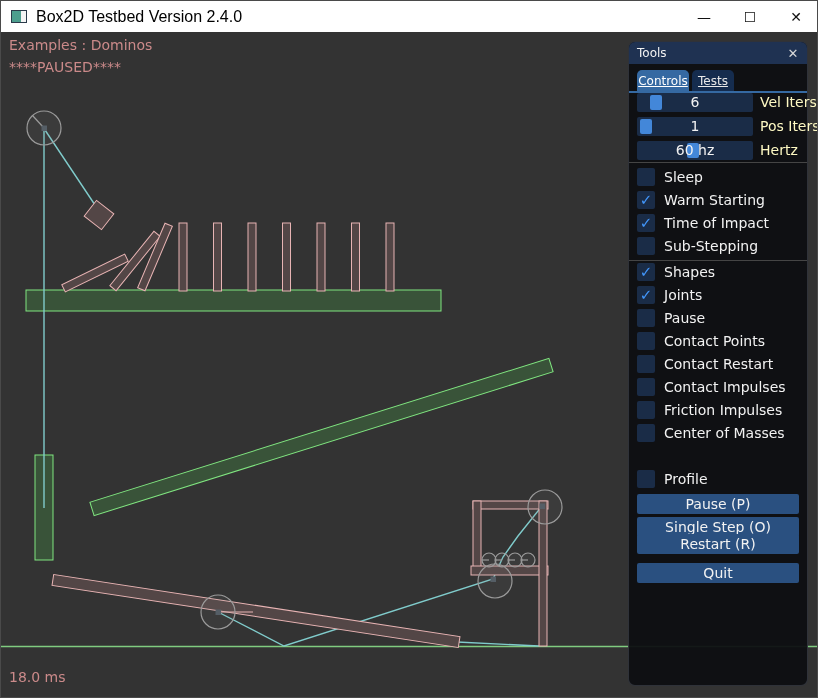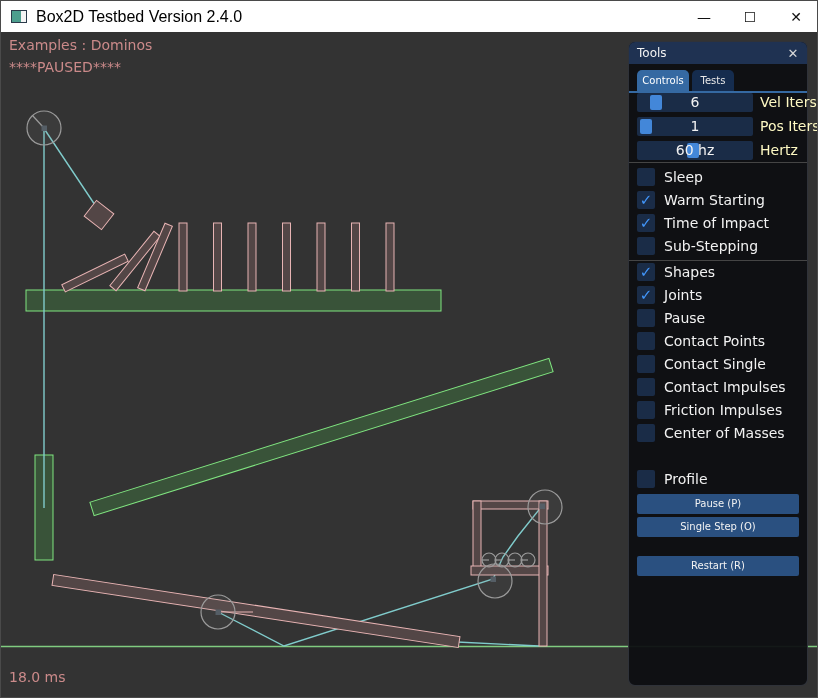--- a/index.html
+++ b/index.html
@@ -35,41 +35,41 @@
     border-radius:7px;z-index:20;box-sizing:border-box;color:#f2f2f2;font-size:14px;
   }
   .panel-title{
     position:absolute;left:0;top:0;right:0;height:22px;background:#1f3252;
     border-radius:6px 6px 0 0;display:flex;align-items:center;
   }
   .panel-title-text{margin-left:8px;font-size:12px;color:#f2f2f2;}
   .panel-close{position:absolute;right:5px;top:2px;width:18px;height:18px;display:flex;
     align-items:center;justify-content:center;color:#d8d8d8;font-size:13px;}
   .tab{position:absolute;height:21px;border-radius:5px 5px 0 0;display:flex;
-    align-items:center;justify-content:center;background:#152c4e;color:#e8e8e8;font-size:10px;}
+    align-items:center;justify-content:center;background:#152c4e;color:#e8e8e8;font-size:12px;text-decoration:underline;}
   .tab.active{background:#3569a2;color:#ffffff;}
   .tab-controls{left:8px;top:28px;width:52px;}
   .tab-tests{left:63px;top:28px;width:42px;}
   .tab-underline{position:absolute;left:0;top:49px;width:100%;height:2px;background:#3569a2;}
   .slider-row{position:absolute;left:8px;width:170px;height:19px;}
   .slider-box{position:absolute;left:0;top:0;width:116px;height:19px;background:#1a2c47;
     border-radius:2px;overflow:hidden;}
   .slider-grab{position:absolute;top:2px;width:12px;height:15px;background:#4387d9;border-radius:2px;}
   .slider-val{position:absolute;left:0;top:0;width:116px;height:19px;line-height:19px;
     text-align:center;color:#f2f2f2;font-size:14px;}
   .slider-label{position:absolute;left:123px;top:0;line-height:19px;font-size:14px;color:#fef9c3;white-space:nowrap;}
   .sep{position:absolute;left:0;width:100%;height:1px;background:#454545;}
   .cbrow{position:absolute;left:8px;width:170px;height:18px;text-decoration:underline;}
   .cbox{position:absolute;left:0;top:0;width:18px;height:18px;background:#1a2c47;border-radius:2px;
     display:flex;align-items:center;justify-content:center;}
   .mark{display:none;color:#4296fa;font-weight:700;font-size:15px;line-height:18px;}
   .cbrow.on .mark{display:block;}
   .cblabel{position:absolute;left:27px;top:0;line-height:18px;font-size:14px;color:#f2f2f2;white-space:nowrap;}
   .pbtn{position:absolute;left:8px;width:162px;height:20px;background:#2a5080;border-radius:2px;
-    text-align:center;line-height:20px;font-size:10px;color:#f2f2f2;}
+    text-align:center;line-height:20px;font-size:14px;color:#f2f2f2;}
 </style>
 </head>
 <body>
 
 <svg class="scene" width="818" height="698" viewBox="0 0 818 698">
 
   <line x1="0" y1="645.5" x2="818" y2="645.5" stroke="#80cc80" stroke-width="1.5"></line>
 
   <rect x="25" y="289" width="415" height="21" fill="#395339" stroke="#80e680"></rect>
   <rect x="34" y="454" width="18" height="105" fill="#395339" stroke="#80e680"></rect>
@@ -221,35 +221,36 @@
   <div class="cbrow" style="top:267px">
     <span class="cbox"></span>
     <span class="cblabel">Pause</span>
   </div>
   <div class="cbrow" style="top:290px">
     <span class="cbox"></span>
     <span class="cblabel">Contact Points</span>
   </div>
   <div class="cbrow" style="top:313px">
     <span class="cbox"></span>
-    <span class="cblabel">Contact Single</span>
+    <span class="cblabel">Contact Restart</span>
   </div>
   <div class="cbrow" style="top:336px">
     <span class="cbox"></span>
     <span class="cblabel">Contact Impulses</span>
   </div>
   <div class="cbrow" style="top:359px">
     <span class="cbox"></span>
     <span class="cblabel">Friction Impulses</span>
   </div>
   <div class="cbrow" style="top:382px">
     <span class="cbox"></span>
     <span class="cblabel">Center of Masses</span>
   </div>
   <div class="cbrow" style="top:428px">
     <span class="cbox"></span>
     <span class="cblabel">Profile</span>
   </div>
 
   <div class="pbtn" style="top:452px">Pause (P)</div>
   <div class="pbtn" style="top:475px">Single Step (O)</div>
-  <div class="pbtn" style="top:514px">Restart (R)</div>
+  <div class="pbtn" style="top:492px">Restart (R)</div>
+  <div class="pbtn" style="top:521px">Quit</div>
 </div>
 
 </body></html>

